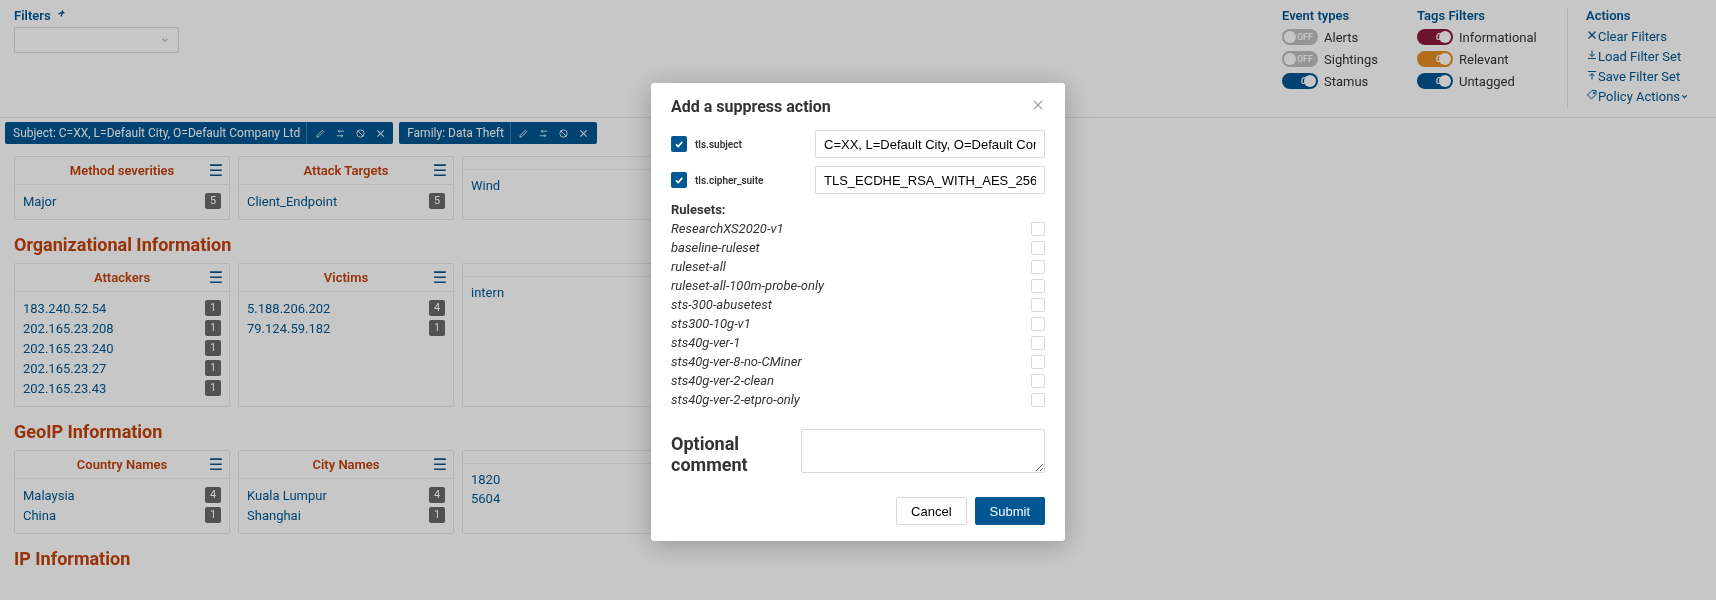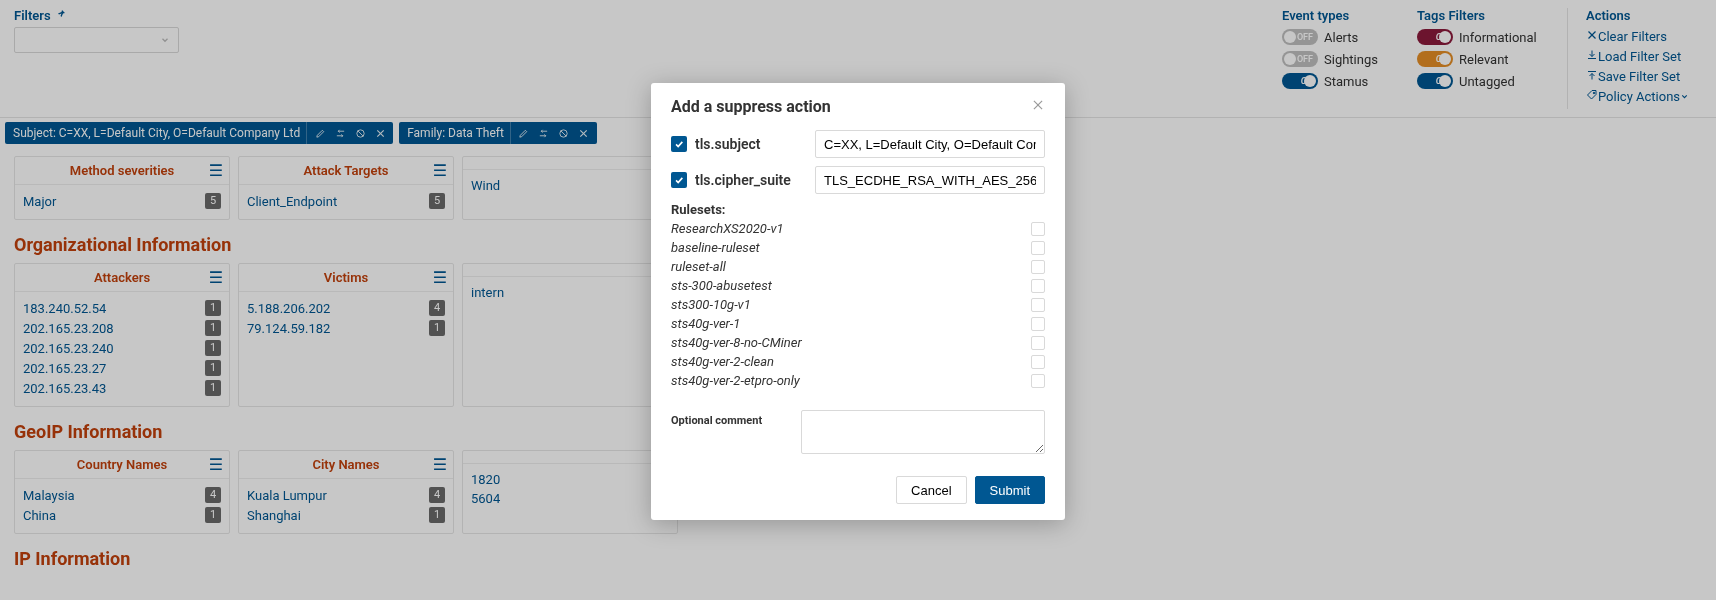--- a/index.html
+++ b/index.html
@@ -45,28 +45,28 @@
   .stat-line { display:flex; justify-content:space-between; align-items:center; padding:2px 0; font-size:13px;}
   .stat-line a { color:#005792; }
   .badge { background:#6a6a6a; color:#fff; border-radius:2px; min-width:16px; padding:0 4px; font-size:11px; text-align:center; line-height:16px; height:16px;}
   
   .mask { position:absolute; inset:0; background: rgba(0,0,0,0.22); }
   .modal { position:absolute; left:50%; transform:translateX(-50%); top:83px; width:414px; background:#fff; border-radius:3px; box-shadow: 0 4px 24px rgba(0,0,0,0.25); }
   .modal-header { padding: 14px 20px 10px 20px; font-weight:700; font-size:16px; display:flex; justify-content:space-between; align-items:center;}
   .modal-close { color:#999; cursor:pointer; font-size:16px;}
   .modal-body { padding: 4px 20px 12px 20px; }
   .form-row { display:flex; align-items:center; gap:8px; margin-bottom:8px;}
-  .form-row label { flex: 0 0 120px; font-weight:600; font-size:14px; display:flex; align-items:center; gap:8px;}
+  .form-row label { flex: 0 0 120px; font-weight:600; font-size:10px; display:flex; align-items:center; gap:8px;}
   .form-row input[type=text] { flex:1; height:28px; border:1px solid #d9d9d9; border-radius:2px; padding:0 8px; font-size:13px; min-width:0;}
   .form-check { width:16px; height:16px; border-radius:2px; background:#005792; color:#fff; display:inline-flex; align-items:center; justify-content:center; font-size:11px; flex-shrink:0;}
   .rulesets-title { font-weight:700; margin-top:6px; margin-bottom:2px; }
   .ruleset-line { display:flex; justify-content:space-between; align-items:center; padding:2px 0; font-size:13px;font-style:italic;}
   .chk { width:14px; height:14px; border:1px solid #d9d9d9; border-radius:2px; background:#fff;}
   .comment-row { display:flex; align-items:flex-start; gap:10px; margin-top:20px;}
-  .comment-row label { flex:0 0 120px; font-weight:700; padding-top:4px; font-size:11px;}
+  .comment-row label { flex:0 0 120px; font-weight:700; padding-top:4px; font-size:18px;}
   .comment-row textarea { flex:1; height:44px; border:1px solid #d9d9d9; border-radius:2px; resize:both; padding:6px; font-family:inherit;}
   .modal-footer { display:flex; justify-content:flex-end; gap:8px; padding: 10px 20px 16px 20px; }
   .btn { height:28px; padding:0 14px; border-radius:2px; font-size:13px; border:1px solid #d9d9d9; background:#fff; cursor:pointer;}
   .btn.primary { background:#005792; color:#fff; border-color:#005792;}
 </style>
 </head>
 <body>
 
 <div class="page">
 
@@ -440,20 +440,24 @@
   </div>
   <div class="ruleset-line">
     <span>baseline-ruleset</span>
     <span class="chk"></span>
   </div>
   <div class="ruleset-line">
     <span>ruleset-all</span>
     <span class="chk"></span>
   </div>
   <div class="ruleset-line">
+    <span>ruleset-all-100m-probe-only</span>
+    <span class="chk"></span>
+  </div>
+  <div class="ruleset-line">
     <span>sts-300-abusetest</span>
     <span class="chk"></span>
   </div>
   <div class="ruleset-line">
     <span>sts300-10g-v1</span>
     <span class="chk"></span>
   </div>
   <div class="ruleset-line">
     <span>sts40g-ver-1</span>
     <span class="chk"></span>

